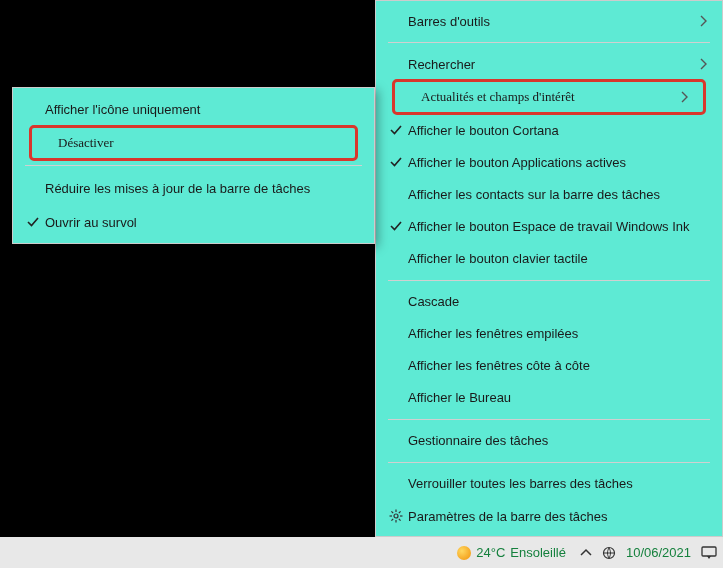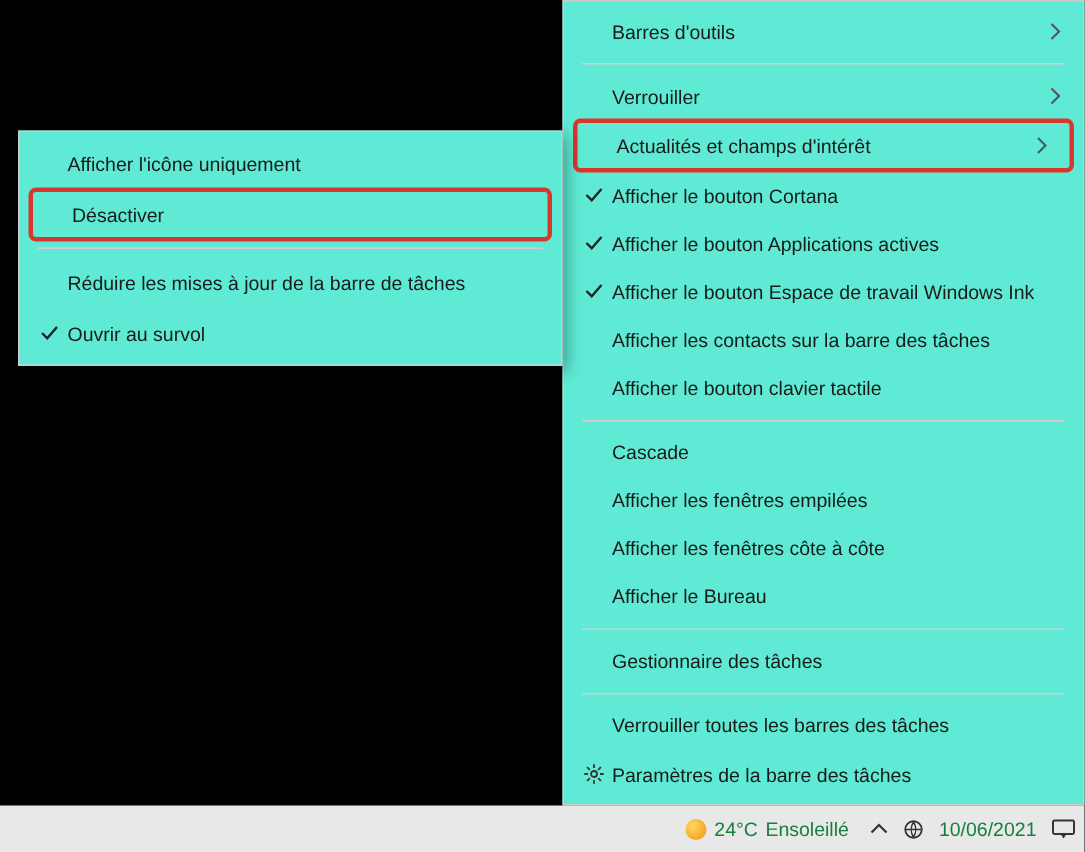--- a/index.html
+++ b/index.html
@@ -91,21 +91,22 @@
     .gear-icon svg { display:block; }
 
     
     .hl {
       border: 3px solid #d9362c;
       border-radius: 5px;
       position: relative;
     }
     
     .hl-row {
-      margin: -1px 6px;
+      margin: -1px 16px;
+      font-family: Liberation Serif, serif;
     }
     .hl-row .menu-item { height: 30px; padding-left:2px; }
 
     
   </style>
 </head>
 <body>
 
 <div class="menu menu-right" id="menu-right">
     <div class="menu-item">
@@ -113,21 +114,21 @@
       <span class="menu-label">Barres d'outils</span>
       <span class="menu-arrow">
         <svg width="10" height="12" viewBox="0 0 10 12">
           <path d="M3 1 L8 6 L3 11" fill="none" stroke="#555" stroke-width="1.4"></path>
         </svg>
       </span>
     </div>
     <div class="menu-sep"></div>
     <div class="menu-item">
       <span class="menu-check"></span>
-      <span class="menu-label">Verrouiller</span>
+      <span class="menu-label">Rechercher</span>
       <span class="menu-arrow">
         <svg width="10" height="12" viewBox="0 0 10 12">
           <path d="M3 1 L8 6 L3 11" fill="none" stroke="#555" stroke-width="1.4"></path>
         </svg>
       </span>
     </div>
     <div class="hl hl-row">
       <div class="menu-item">
         <span class="menu-check"></span>
         <span class="menu-label">Actualités et champs d'intérêt</span>
@@ -148,30 +149,30 @@
     </div>
     <div class="menu-item">
       <span class="menu-check">
         <svg width="14" height="14" viewBox="0 0 14 14">
           <path d="M2 7 L5.5 10.5 L12 3" fill="none" stroke="#222" stroke-width="1.6"></path>
         </svg>
       </span>
       <span class="menu-label">Afficher le bouton Applications actives</span>
     </div>
     <div class="menu-item">
+      <span class="menu-check"></span>
+      <span class="menu-label">Afficher les contacts sur la barre des tâches</span>
+    </div>
+    <div class="menu-item">
       <span class="menu-check">
         <svg width="14" height="14" viewBox="0 0 14 14">
           <path d="M2 7 L5.5 10.5 L12 3" fill="none" stroke="#222" stroke-width="1.6"></path>
         </svg>
       </span>
       <span class="menu-label">Afficher le bouton Espace de travail Windows Ink</span>
-    </div>
-    <div class="menu-item">
-      <span class="menu-check"></span>
-      <span class="menu-label">Afficher les contacts sur la barre des tâches</span>
     </div>
     <div class="menu-item">
       <span class="menu-check"></span>
       <span class="menu-label">Afficher le bouton clavier tactile</span>
     </div>
     <div class="menu-sep"></div>
     <div class="menu-item">
       <span class="menu-check"></span>
       <span class="menu-label">Cascade</span>
     </div>

